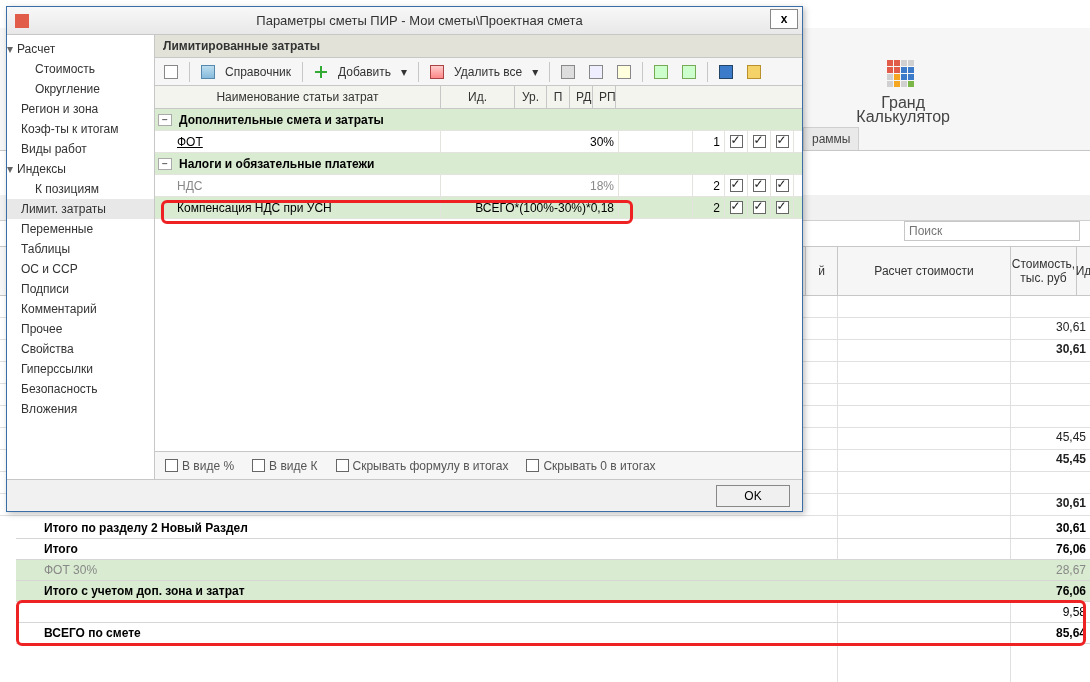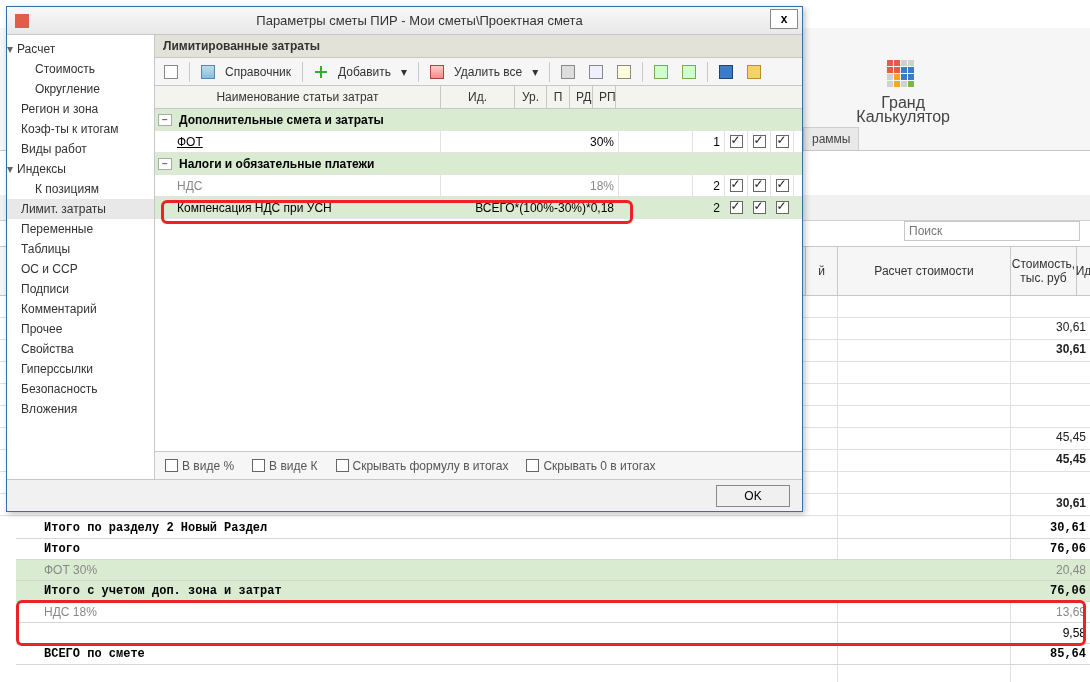--- a/index.html
+++ b/index.html
@@ -26,21 +26,21 @@
 .bg-row { height: 22px; border-bottom: 1px solid #e0e0e0; position: relative; }
 .bg-cell-cost { position: absolute; right: 4px; top: 2px; width: 74px; text-align: right; color: #222; font-size: 12px; }
 .bg-vline1 { position: absolute; left: 837px; top: 296px; bottom: -400px; width: 0; border-left: 1px solid #e0e0e0; }
 .bg-vline2 { position: absolute; left: 1010px; top: 296px; bottom: -400px; width: 0; border-left: 1px solid #e0e0e0; }
 
 
 .bottom-rows { position: absolute; left: 16px; right: 0; top: 518px; }
 .br { height: 21px; border-bottom: 1px solid #d6d6d6; display: flex; align-items: center; position: relative; font-size: 12px; }
 .br .label { padding-left: 28px; }
 .br .value { position: absolute; right: 4px; width: 74px; text-align: right; }
-.br.bold { font-weight: bold; font-family: Liberation Mono, monospace; }
+.br.bold { font-weight: bold; }
 .br.green { background: #d9ebd0; }
 .br.grey { color: #888; }
 .red-box { position: absolute; border: 3px solid #e22; border-radius: 6px; pointer-events: none; }
 
 
 .dialog { position: absolute; left: 6px; top: 6px; width: 797px; height: 506px; background: #f1f1f1; border: 1px solid #3a6ea5; box-shadow: 2px 2px 6px rgba(0,0,0,0.25); }
 .titlebar { height: 28px; background: linear-gradient(#f8f8f8,#e8e8e8); border-bottom: 1px solid #c7c7c7; display: flex; align-items: center; position: relative; }
 .titlebar .icon { width: 14px; height: 14px; margin: 0 8px; background: #e25c4a; }
 .titlebar .title { flex: 1; text-align: center; color: #333; font-size: 13px; }
 .titlebar .close { position: absolute; right: 4px; top: 2px; width: 28px; height: 20px; background: #fff; border: 1px solid #888; text-align: center; line-height: 18px; font-weight: bold; cursor: default; }
@@ -170,29 +170,25 @@
     <div class="br bold">
       <span class="label">Итого по разделу 2 Новый Раздел</span>
       <span class="value">30,61</span>
     </div>
     <div class="br bold">
       <span class="label">Итого</span>
       <span class="value">76,06</span>
     </div>
     <div class="br green grey">
       <span class="label">ФОТ 30%</span>
-      <span class="value">20,48</span>
+      <span class="value">28,67</span>
     </div>
     <div class="br bold green">
       <span class="label">Итого с учетом доп. зона и затрат</span>
       <span class="value">76,06</span>
-    </div>
-    <div class="br grey">
-      <span class="label">НДС 18%</span>
-      <span class="value">13,69</span>
     </div>
     <div class="br">
       <span class="value">9,58</span>
     </div>
     <div class="br bold">
       <span class="label">ВСЕГО по смете</span>
       <span class="value">85,64</span>
     </div>
   </div>
 <div class="red-box" style="left:16px;top:600px;width:1070px;height:46px"></div>

